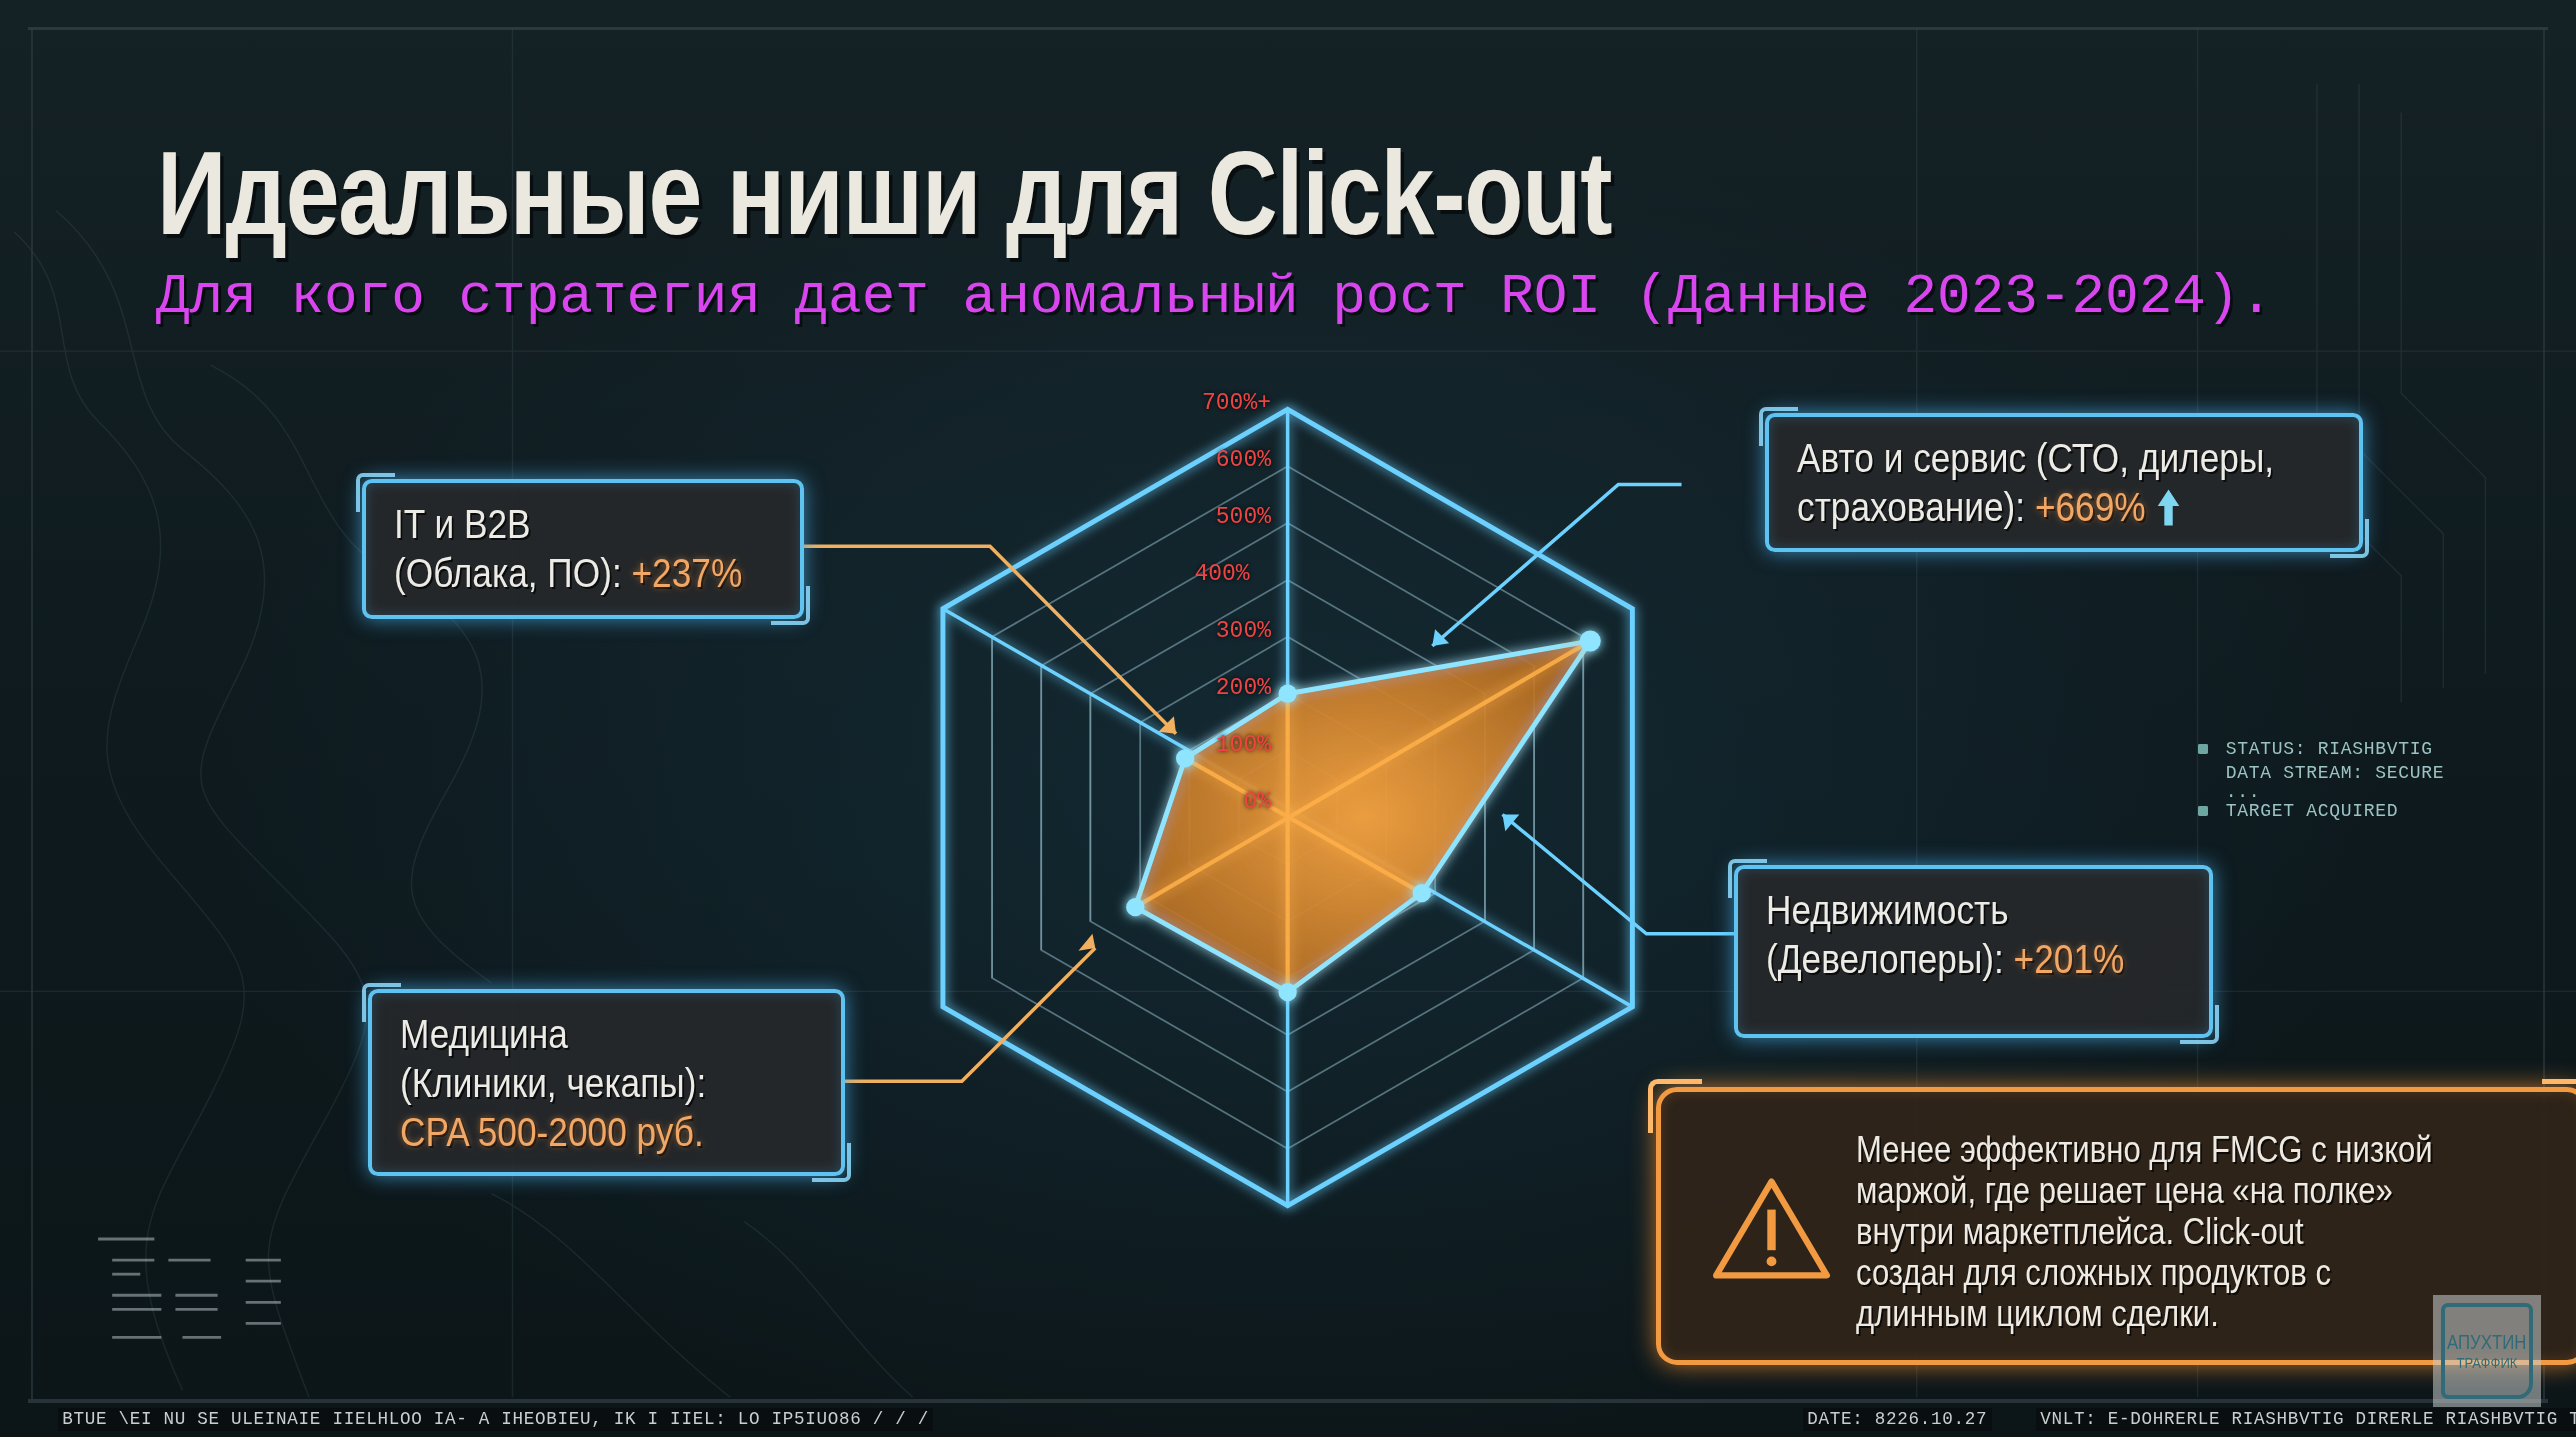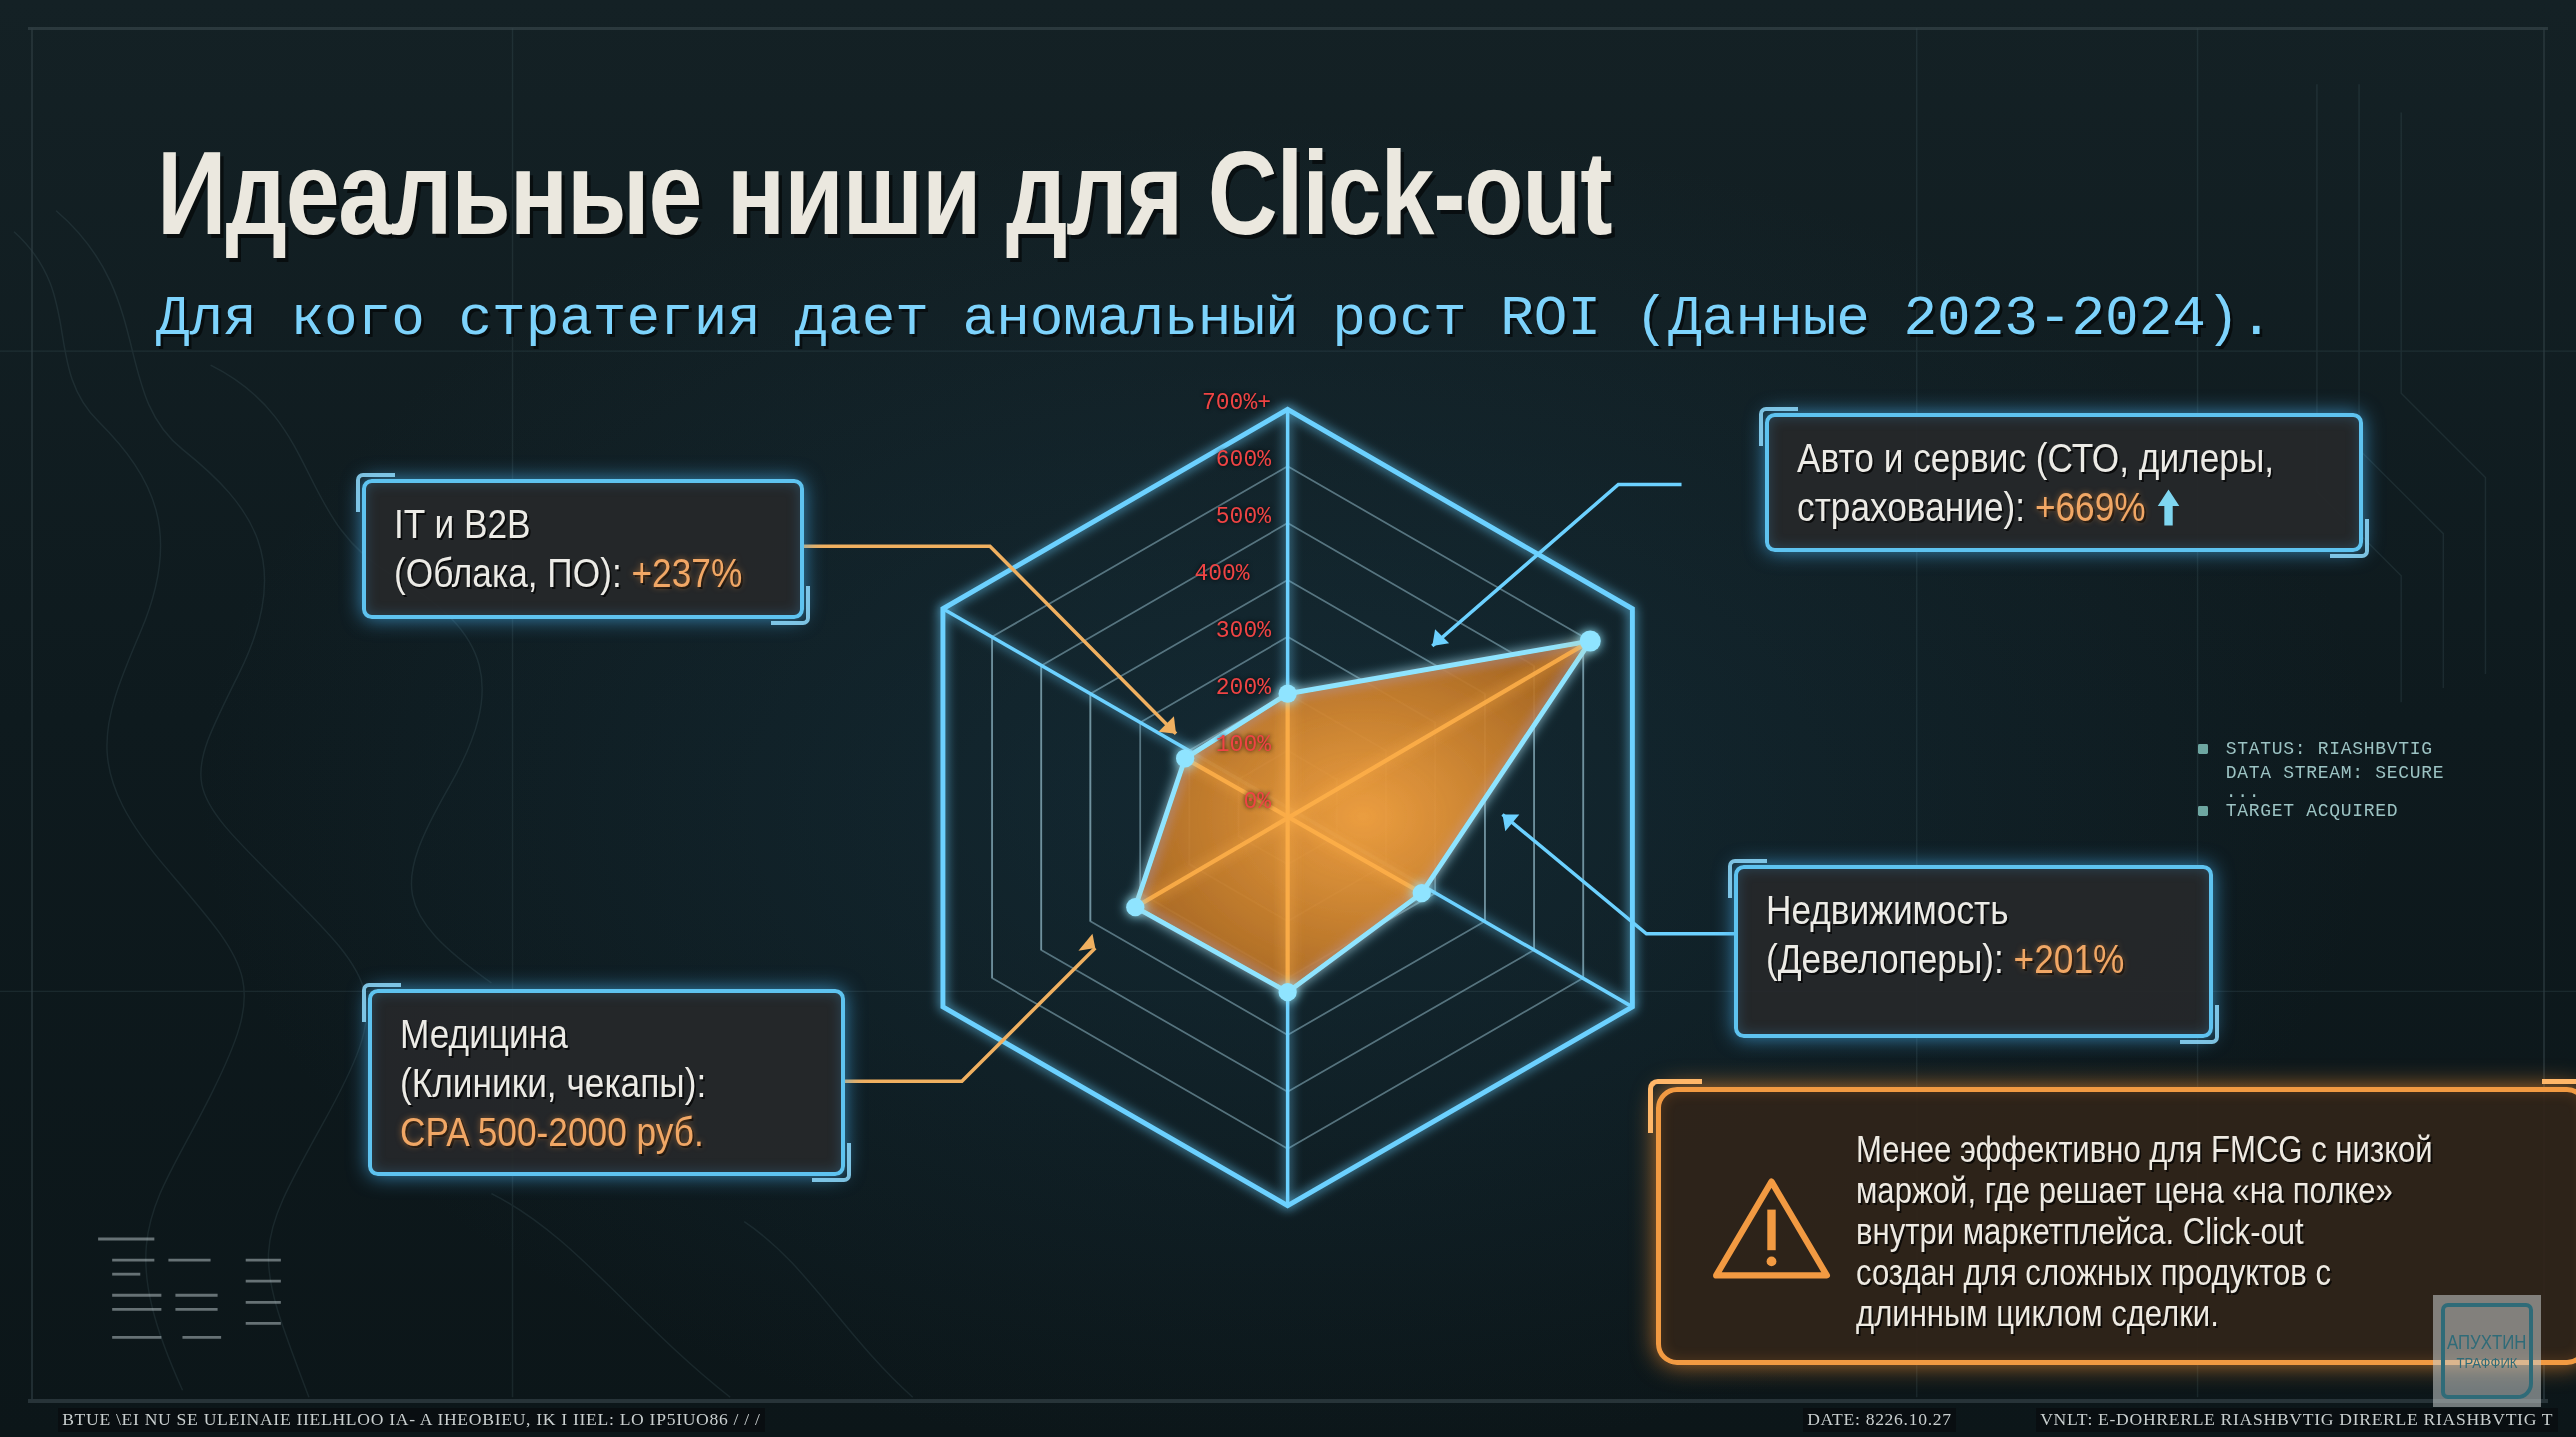--- a/index.html
+++ b/index.html
@@ -25,23 +25,22 @@
     position:absolute; left:157px; top:125px;
     font-family:"Liberation Sans", sans-serif; font-weight:700;
     font-size:118px; letter-spacing:-1.4px; color:#ebe8df;
     transform:scaleX(0.82); transform-origin:left top;
     text-shadow:4.2px 4.2px 0 rgba(0,0,0,0.55);
     white-space:nowrap;
   }
   .subtitle {
     position:absolute; left:156px; top:265px;
     font-family:"Liberation Mono", monospace;
-    font-size:56px; color:#7dd3fc; white-space:nowrap;
+    font-size:56px; color:#d946ef; white-space:nowrap;
     text-shadow:2.8px 2.8px 0 rgba(0,0,0,0.55);
-    margin-top:22px;
   }
 
   .chart-svg { position:absolute; left:0; top:0; }
 
   .axis-label {
     position:absolute; font-family:"Liberation Mono", monospace;
     font-size:23px; color:#ef4444; text-align:right; width:98px;
     text-shadow:0 0 4.2px rgba(0,0,0,.9);
   }
 
@@ -89,21 +88,21 @@
   .status {
     position:absolute; left:2198px; top:737px;
     font-family:"Liberation Mono", monospace; font-size:18px; line-height:24px;
     color:#9cc3c3; letter-spacing:0.7px;
   }
   .status .row { display:flex; align-items:center; white-space:nowrap; }
   .status .dot { width:9.8px; height:9.8px; background:#7fbfb8; margin-right:18px; border-radius:1.4px; opacity:.85; }
   .status .nodot { width:9.8px; margin-right:18px; }
 
   .footer {
-    position:absolute; top:1408px; font-family:Liberation Serif, serif;
+    position:absolute; top:1408px; font-family:Liberation Mono, monospace;
     font-size:17.6px; color:#c9cfcf; white-space:nowrap; letter-spacing:0.7px;
     background:rgba(8,12,14,.7); padding:1.4px 4.2px;
   }
 
   .logo {
     position:absolute; left:2433px; top:1295px; width:108px; height:112px;
     background:rgba(200,205,205,0.55); box-sizing:border-box; padding:8.4px;
   }
   .logo-inner {
     width:100%; height:100%; border:4.9px solid #2f6b78; border-radius:7px 7px 15.4px 7px; box-sizing:border-box;

